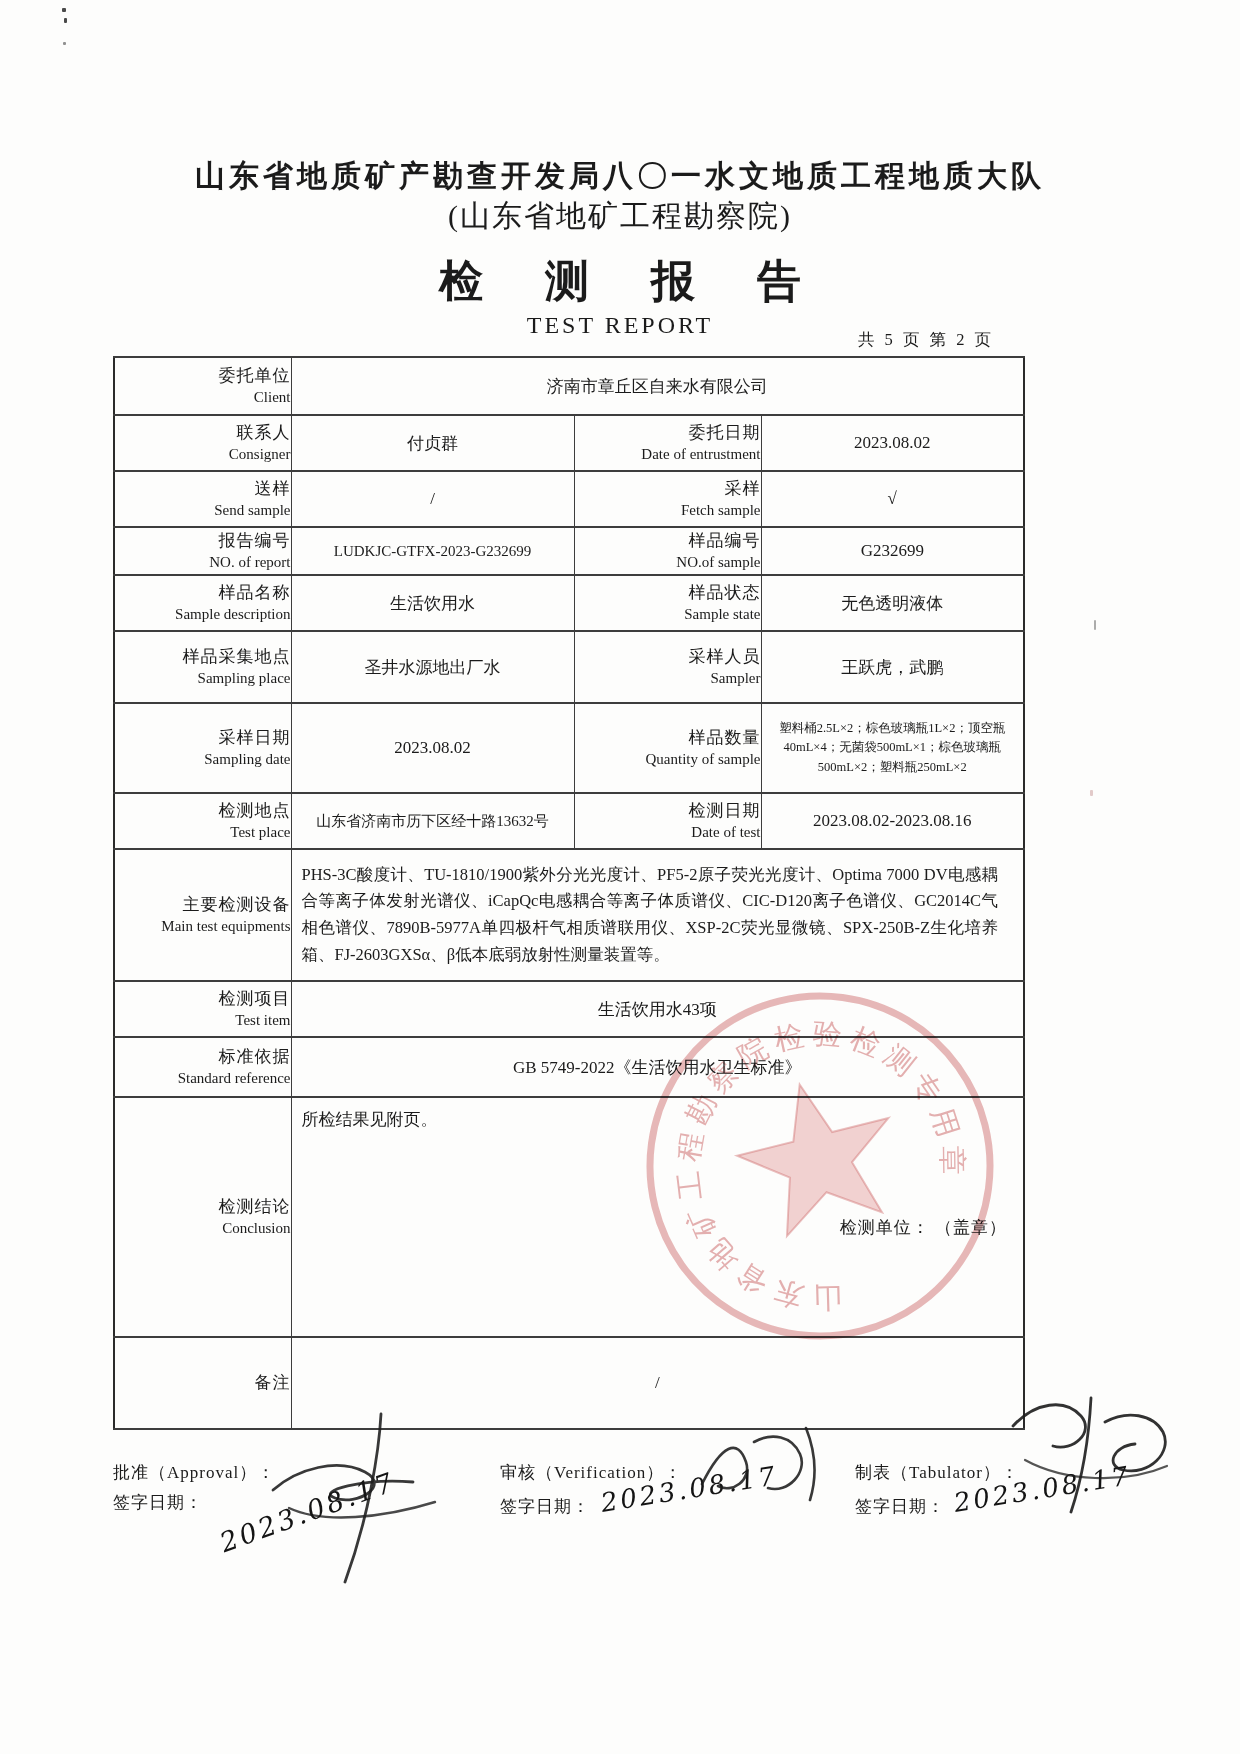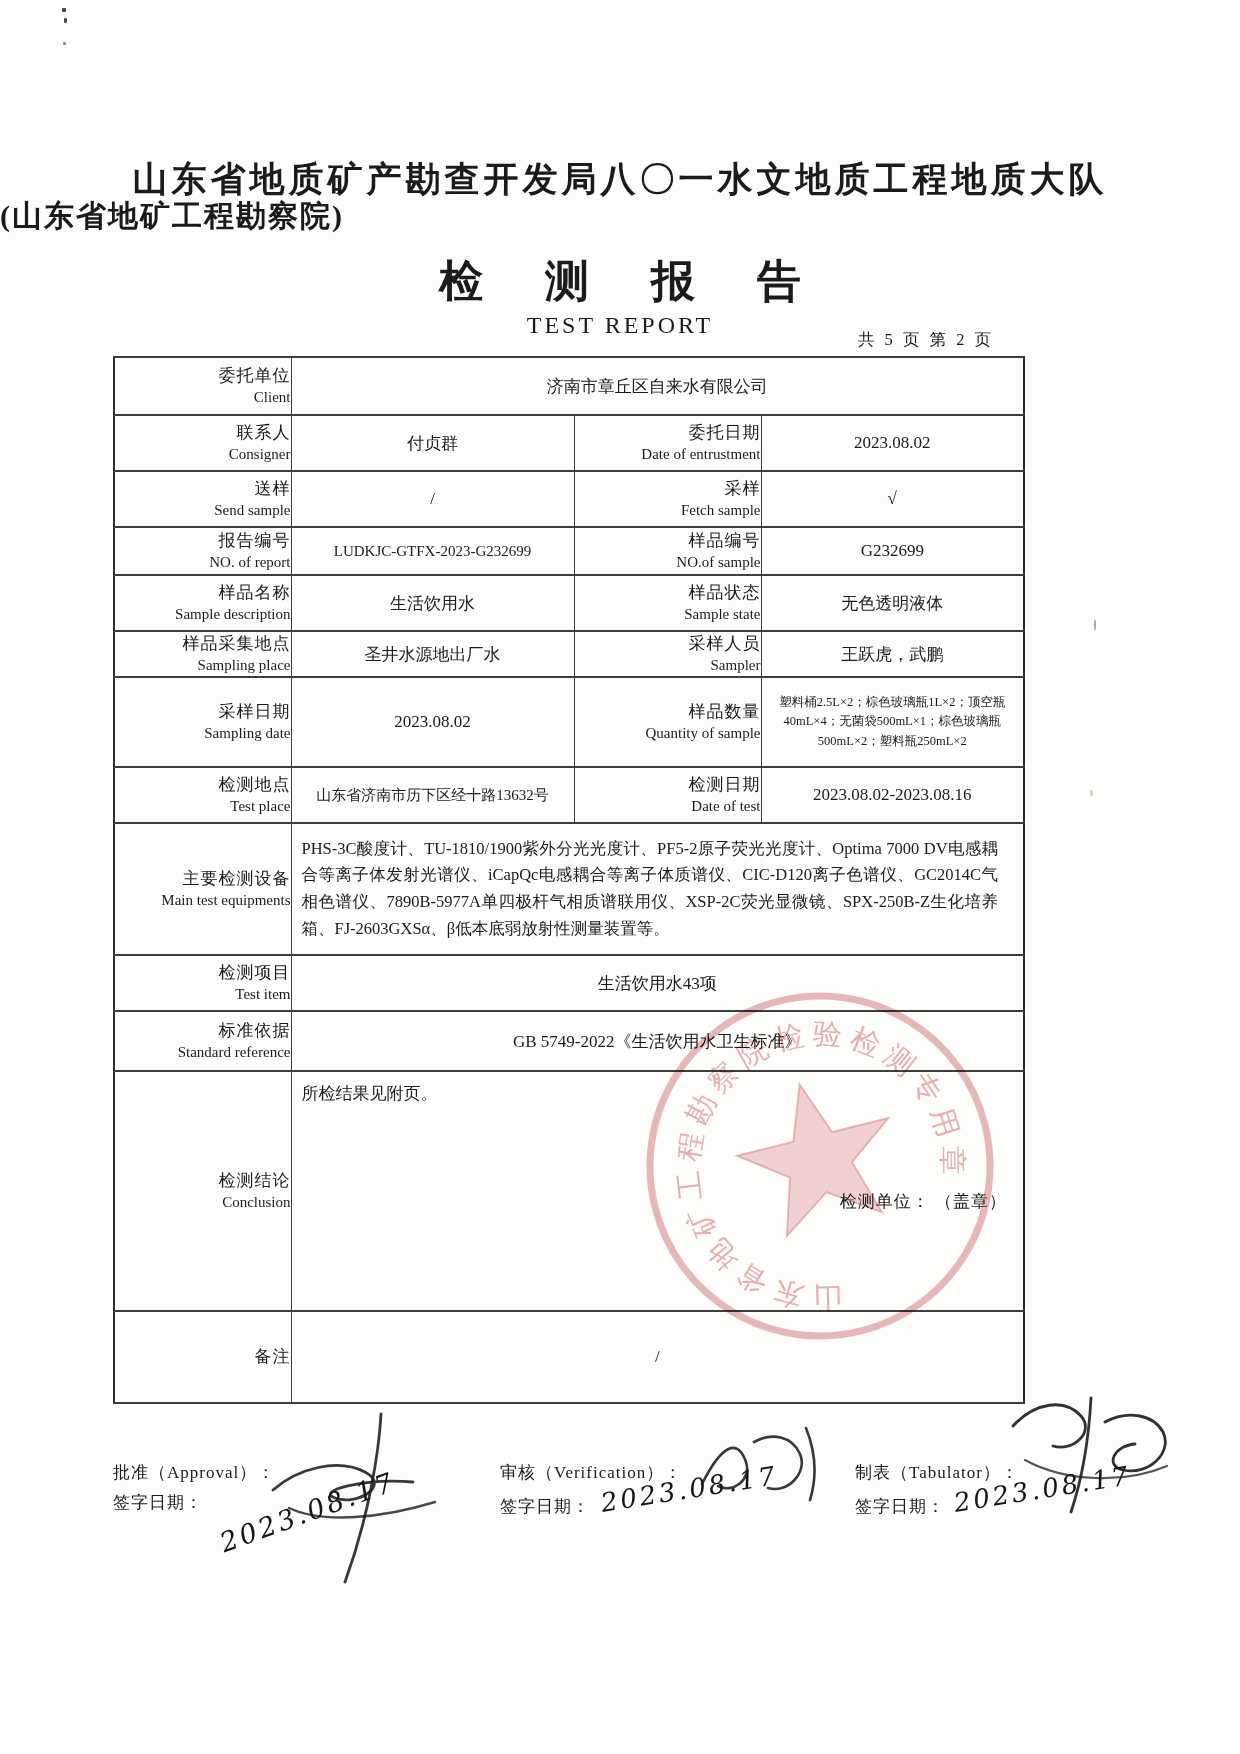--- a/index.html
+++ b/index.html
@@ -2,23 +2,23 @@
 <html><head>
 <meta charset="utf-8">
 <style>
   html,body{margin:0;padding:0;background:#ffffff;}
   .page{
     position:relative;width:1240px;height:1754px;background:#fdfdfc;
     font-family:"Liberation Serif","DejaVu Serif",serif;color:#1b1b1b;overflow:hidden;
   }
   
   .org1{position:absolute;top:156px;left:0;width:100%;text-align:center;
-    font-size:35px;font-weight:bold;letter-spacing:4px;}
-  .org2{position:absolute;top:196px;left:0;width:100%;text-align:left;
-    font-size:30px;font-weight:bold;letter-spacing:2px;}
+    font-size:30px;font-weight:bold;letter-spacing:4px;}
+  .org2{position:absolute;top:196px;left:0;width:100%;text-align:center;
+    font-size:30px;font-weight:normal;letter-spacing:2px;}
   .title-cn{position:absolute;top:252px;left:0;width:100%;text-align:center;
     font-size:44px;font-weight:bold;letter-spacing:62px;text-indent:62px;}
   .title-en{position:absolute;top:312px;left:0;width:100%;text-align:center;
     font-size:24px;font-weight:normal;letter-spacing:3px;}
   .pagination{position:absolute;top:329px;right:246px;font-size:16.5px;letter-spacing:3px;}
   
   table.report-table{
     position:absolute;left:113px;top:356px;width:910px;
     border-collapse:collapse;table-layout:fixed;
     border:2.5px solid #2a2a2a;
@@ -136,21 +136,21 @@
           <div class="en">Sample description</div>
         </td>
         <td class="val">生活饮用水</td>
         <td class="lbl">
           <div class="cn">样品状态</div>
           <div class="en">Sample state</div>
         </td>
         <td class="val">无色透明液体</td>
       </tr>
 
-      <tr style="height:46px">
+      <tr style="height:72px">
         <td class="lbl">
           <div class="cn">样品采集地点</div>
           <div class="en">Sampling place</div>
         </td>
         <td class="val">圣井水源地出厂水</td>
         <td class="lbl">
           <div class="cn">采样人员</div>
           <div class="en">Sampler</div>
         </td>
         <td class="val">王跃虎，武鹏</td>

